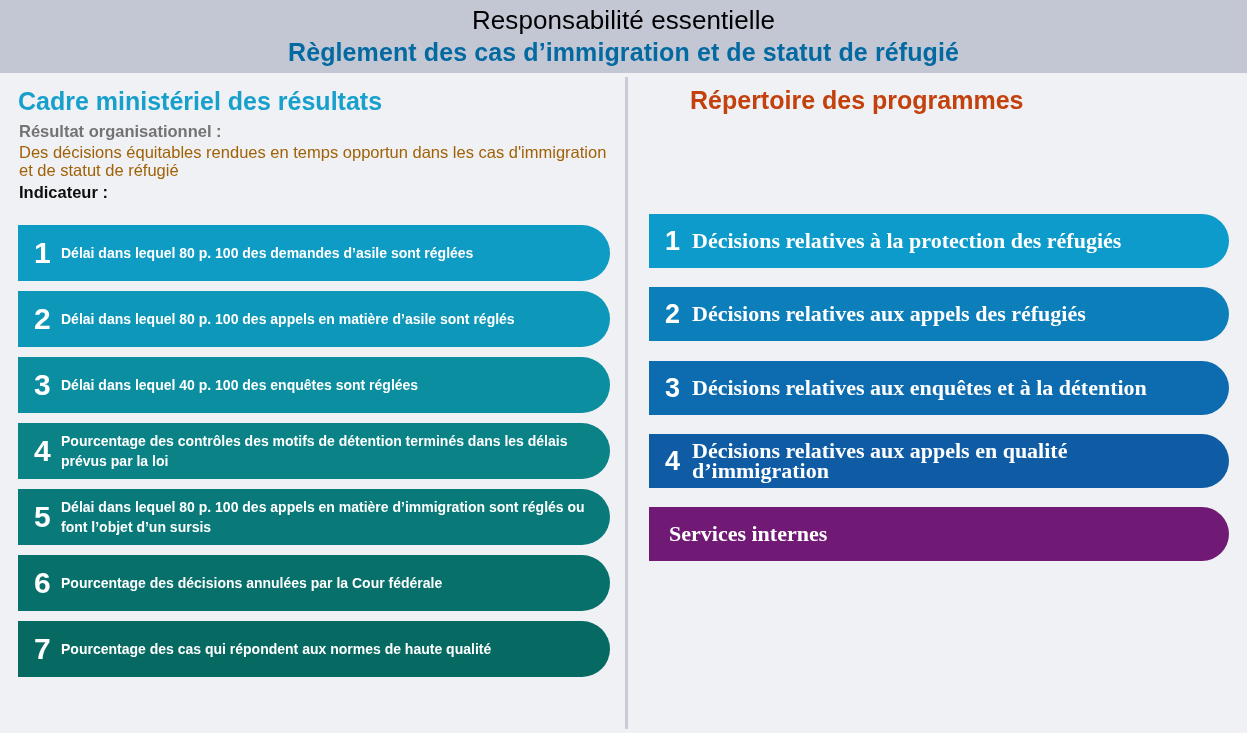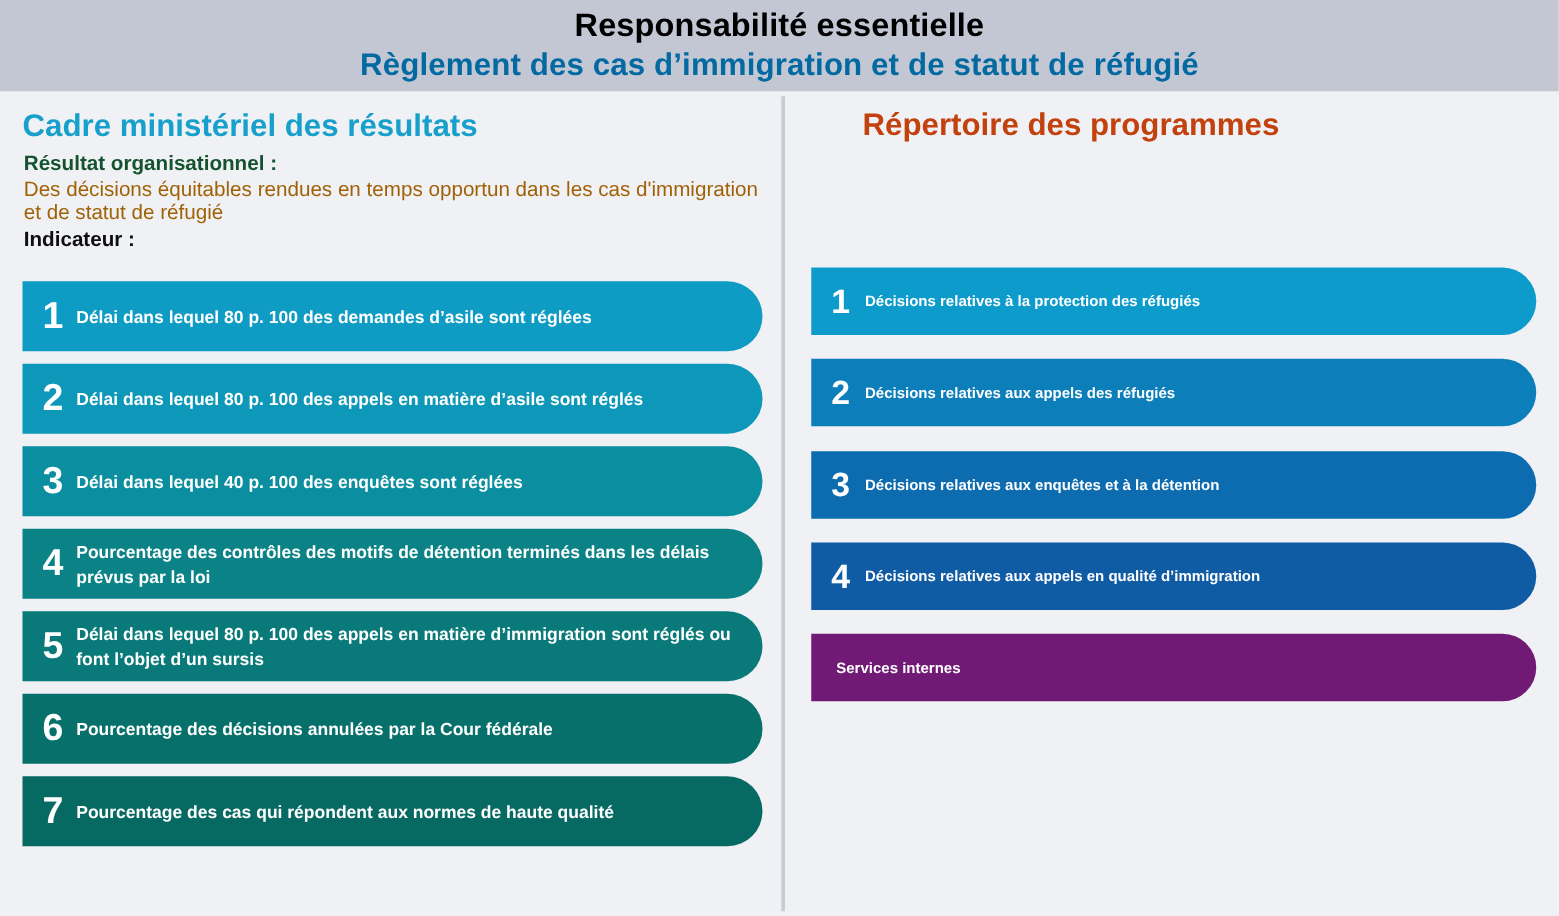--- a/index.html
+++ b/index.html
@@ -28,21 +28,21 @@
     top: 0;
     width: 1247px;
     height: 73px;
     background: #c3c7d4;
     text-align: center;
     box-sizing: border-box;
     padding-top: 4px;
   }
   .header-line1 {
     font-size: 26px;
-    font-weight: bold;
+    font-weight: normal;
     color: #000000;
     letter-spacing: 0.1px;
     line-height: 32px;
   }
   .header-line2 {
     font-size: 25px;
     font-weight: bold;
     color: #0369a1;
     letter-spacing: 0.1px;
     line-height: 32px;
@@ -103,21 +103,21 @@
   
   .intro {
     position: absolute;
     left: 19px;
     top: 48px;
     width: 590px;
   }
   .intro-label {
     font-size: 16.5px;
     font-weight: bold;
-    color: #14532d;
+    color: #737373;
     line-height: 21px;
   }
   .intro-body {
     font-size: 16.5px;
     color: #a16207;
     line-height: 18px;
     margin-top: 1px;
   }
   .intro-indicator {
     font-size: 16.5px;
@@ -155,21 +155,22 @@
   .bar-text {
     flex: 1 1 auto;
     color: #ffffff;
     font-weight: bold;
     font-size: 14px;
     line-height: 20px;
     padding-right: 20px;
     padding-left: 9px;
   }
   .bar-text.single {
-    font-size: 12px;
+    font-size: 22px;
+    font-family: Liberation Serif, serif;
   }
   .bar-text.noindent {
     padding-left: 20px;
   }
 
   
   .lbar {
     left: 18px;
     width: 592px;
   }

